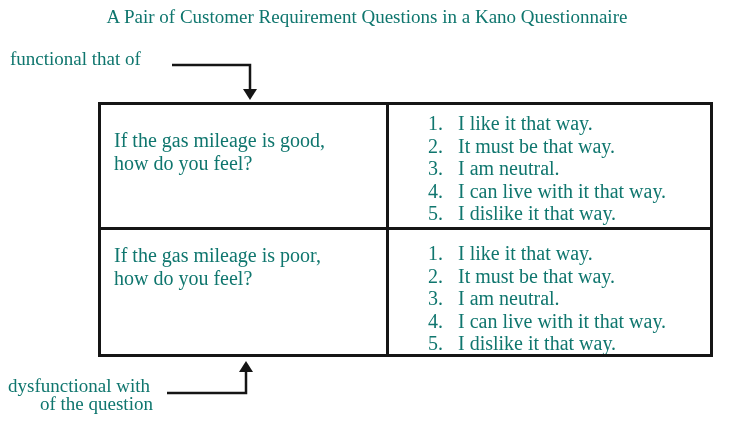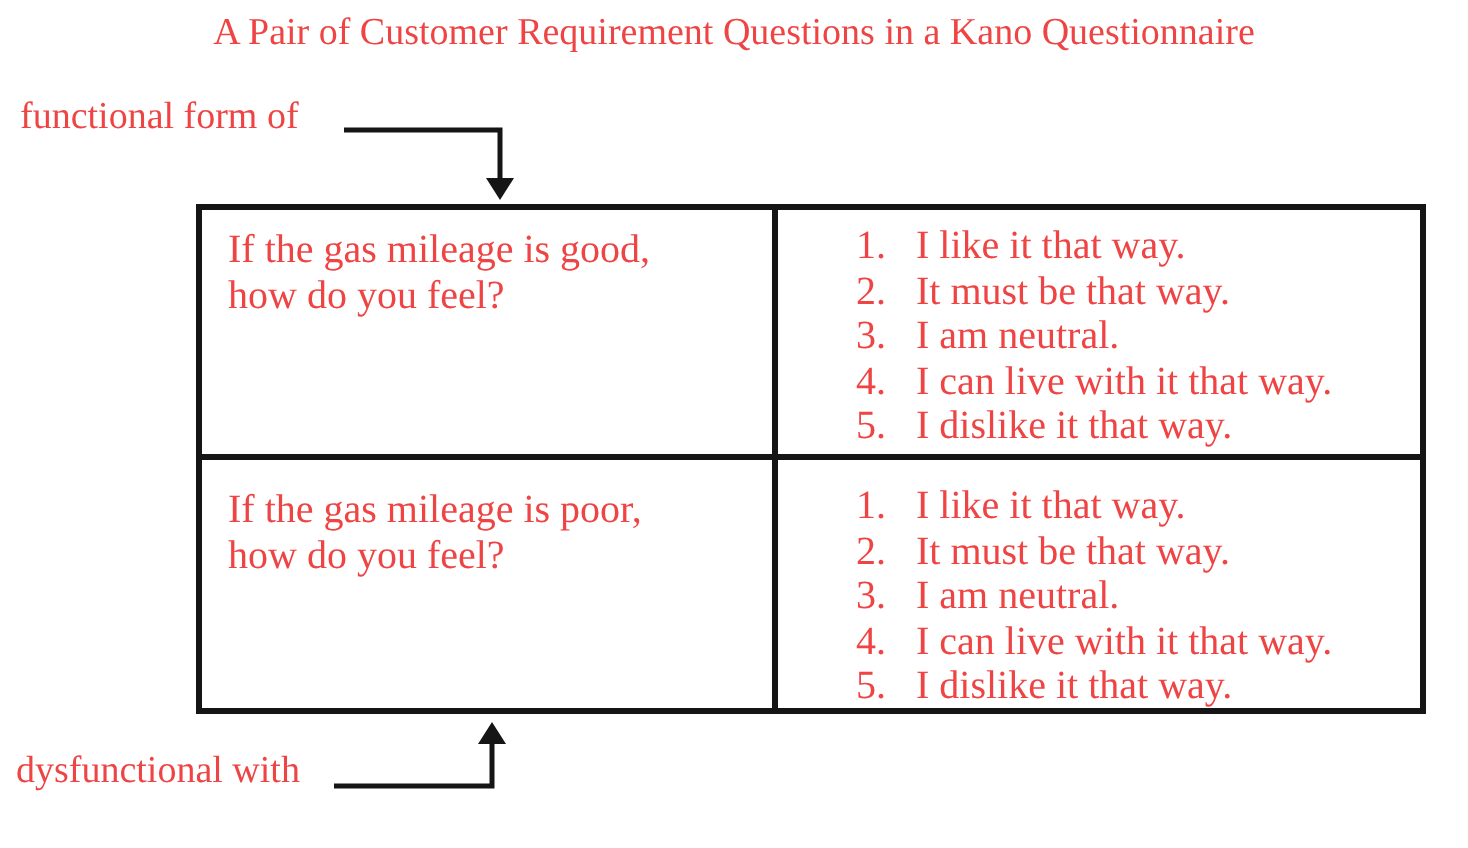--- a/index.html
+++ b/index.html
@@ -44,46 +44,46 @@
     width: 615px; height: 255px;
     border: 3px solid #151515;
     background: #ffffff;
   }
   .row { display: flex; width: 100%; overflow: hidden; }
   .row1 { height: 125px; border-bottom: 3px solid #151515; }
   .row2 { height: 124px; }
   .qcell {
     width: 288px;
     border-right: 3px solid #151515;
-    padding: 9px 6px 0 13px;
+    padding: 24px 6px 0 13px;
     font-size: 20px;
     line-height: 23px;
     overflow: hidden;
   }
   .row2 .qcell { padding-top: 14px; }
   .ocell {
     flex: 1;
     padding: 7px 2px 0 39px;
     font-size: 20px;
     line-height: 22.5px;
     overflow: hidden;
   }
   .row2 .ocell { padding-top: 12px; }
   .opt { display: flex; }
   .num { width: 30px; flex: none; }
   .otext { flex: 1; white-space: nowrap; }
 </style>
 </head>
 <body style="background: rgb(255, 255, 255);">
 
-<div class="canvas" style="color: #ef4444;">
+<div class="canvas" style="color: #0f766e;">
 
   <div class="title">A Pair of Customer Requirement Questions in a Kano Questionnaire</div>
 
-  <div class="label fl1">functional form of</div>
+  <div class="label fl1">functional that of</div>
 
   <svg class="connectors" viewBox="0 0 734 424">
     <polyline points="172,65 250,65 250,90"></polyline>
     <polygon points="243,89 257,89 250,100"></polygon>
     <polyline points="167,393 246,393 246,371"></polyline>
     <polygon points="239,372 253,372 246,361"></polygon>
   </svg>
 
   <div class="ktable">
 
@@ -141,14 +141,15 @@
         <div class="opt">
           <span class="num">5.</span>
           <span class="otext">I dislike it that way.</span>
         </div>
       </div>
     </div>
 
   </div>
 
   <div class="label dl1">dysfunctional with</div>
+  <div class="label dl2">of the question</div>
 
 </div>
 
 </body></html>

